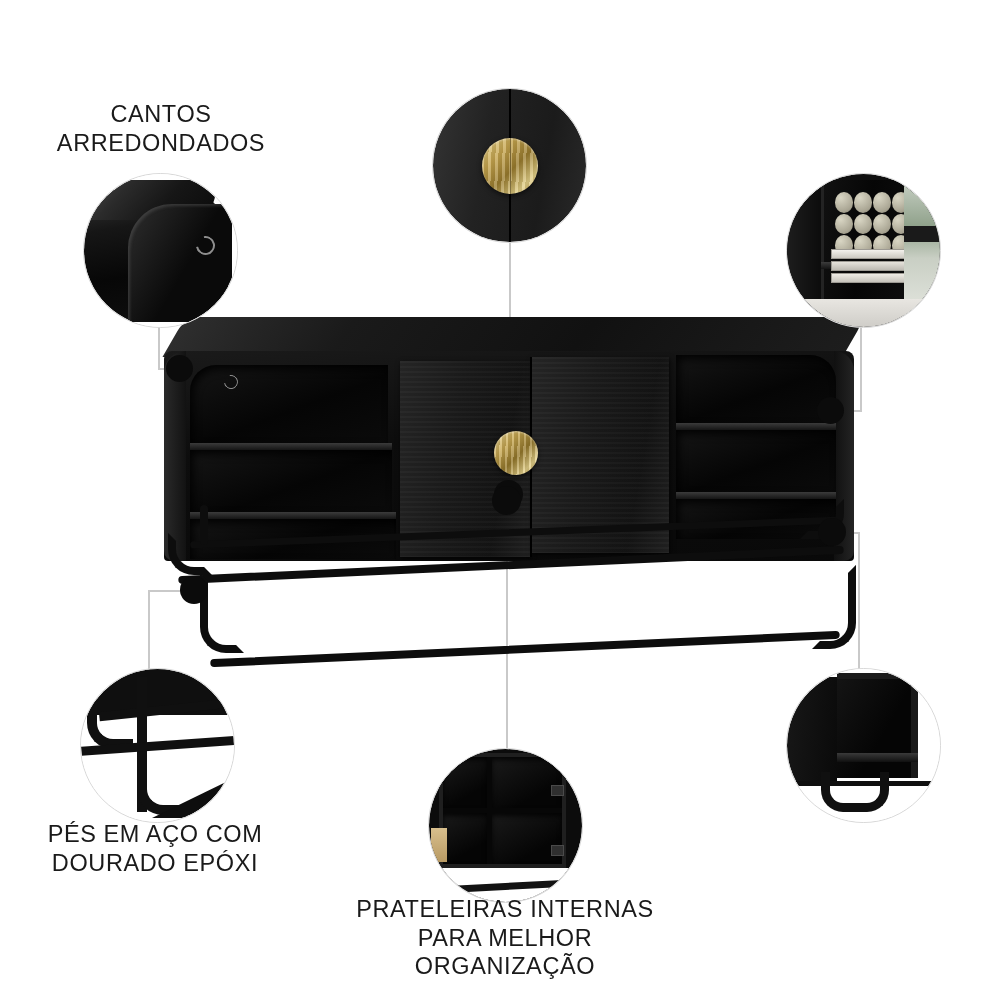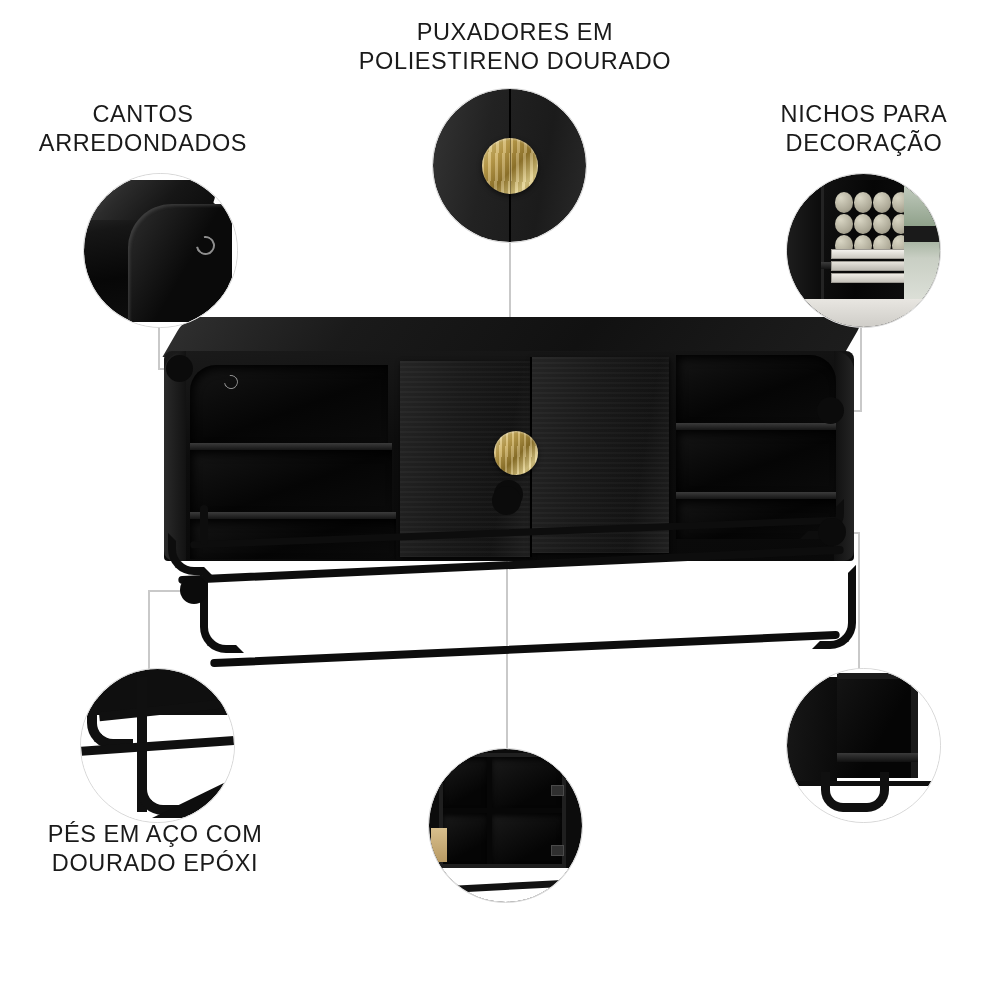--- a/index.html
+++ b/index.html
@@ -452,47 +452,43 @@
     <div class="frame-bend" style="left:662px; top:250px; width:44px; height:84px; border-bottom-left-radius:0; border-bottom-right-radius:26px; border-left-color:transparent; border-right-color:#0d0d0d;"></div>
   </div>
 
   <div class="dot" style="left:166px; top:355px; width:27px; height:27px;"></div>
   <div class="dot" style="left:494px; top:480px; width:29px; height:29px;"></div>
   <div class="dot" style="left:817px; top:397px; width:27px; height:27px;"></div>
   <div class="dot" style="left:180px; top:576px; width:28px; height:28px;"></div>
   <div class="dot" style="left:492px; top:486px; width:29px; height:29px;"></div>
   <div class="dot" style="left:818px; top:518px; width:28px; height:28px;"></div>
 
-  <div class="callout-label" style="left:8px; top:100px; width:270px;">CANTOS
+  <div class="callout-label" style="left:26px; top:100px; width:270px;">CANTOS
 ARREDONDADOS</div>
   <div class="bubble" style="left:83px; top:173px; width:155px; height:155px;">
     <div class="bubble-inner">
       <div class="corner-art">
         <div class="corner-body"></div>
         <div class="corner-top"></div>
         <div class="corner-edge"></div>
         <div class="corner-hook"></div>
       </div>
     </div>
   </div>
 
-  <div class="callout-label" style="left:330px; top:18px; width:370px;">PUXADORES EM
-POLIESTIRENO DOURADO</div>
   <div class="bubble" style="left:432px; top:88px; width:155px; height:155px;">
     <div class="bubble-inner">
       <div class="knob-art">
         <div class="knob-door"></div>
         <div class="knob-seam"></div>
         <div class="knob-gold"></div>
       </div>
     </div>
   </div>
 
-  <div class="callout-label" style="left:728px; top:100px; width:272px;">NICHOS PARA
-DECORAÇÃO</div>
   <div class="bubble" style="left:786px; top:173px; width:155px; height:155px;">
     <div class="bubble-inner">
       <div class="niche-art">
         <div class="niche-side"></div>
         <div class="niche-box"></div>
         <div class="niche-shelf" style="top:88px;"></div>
         <div class="niche-balls">
           <i></i>
             <i></i>
             <i></i>
@@ -546,20 +542,23 @@
             <span></span>
         </div>
         <div class="shelf-hinge" style="top:36px;"></div>
         <div class="shelf-hinge" style="top:96px;"></div>
         <div class="shelf-wood"></div>
         <div class="shelf-floor"></div>
         <div class="shelf-bar"></div>
       </div>
     </div>
   </div>
+  <div class="callout-label" style="left:340px; top:895px; width:330px;">PRATELEIRAS INTERNAS
+PARA MELHOR
+ORGANIZAÇÃO</div>
 
   <div class="bubble" style="left:786px; top:668px; width:155px; height:155px;">
     <div class="bubble-inner">
       <div class="mdp-art">
         <div class="mdp-left"></div>
         <div class="mdp-box"></div>
         <div class="mdp-shelf"></div>
         <div class="mdp-baseline"></div>
         <div class="mdp-tube"></div>
       </div>

